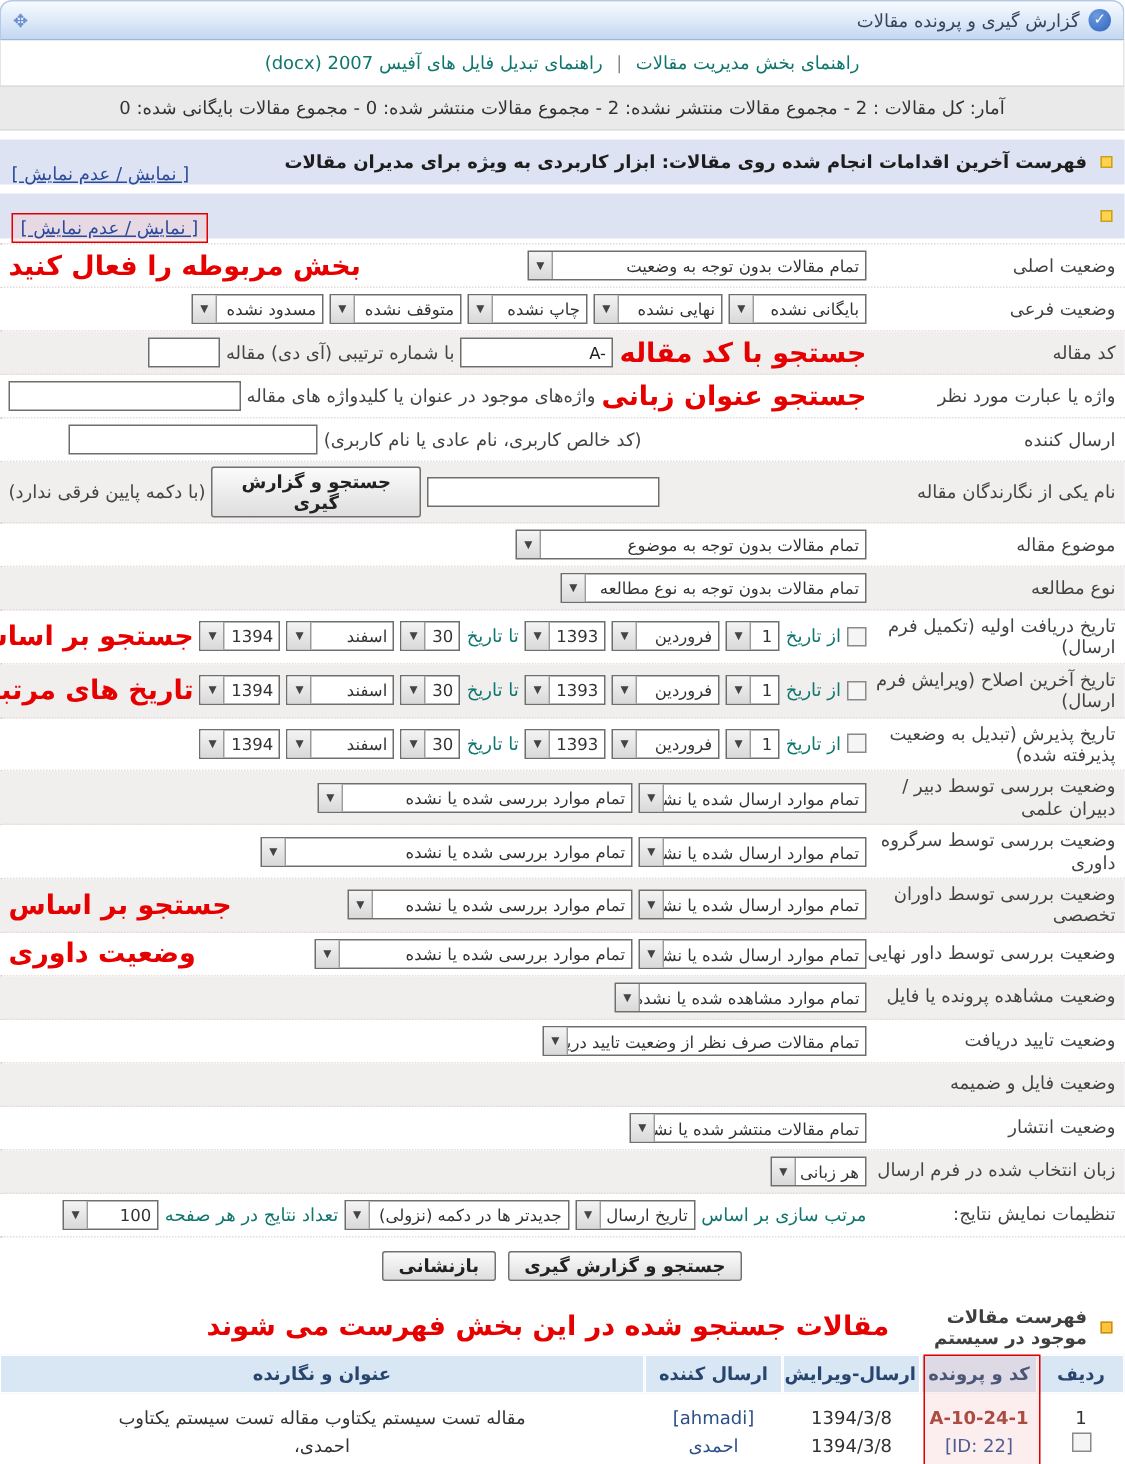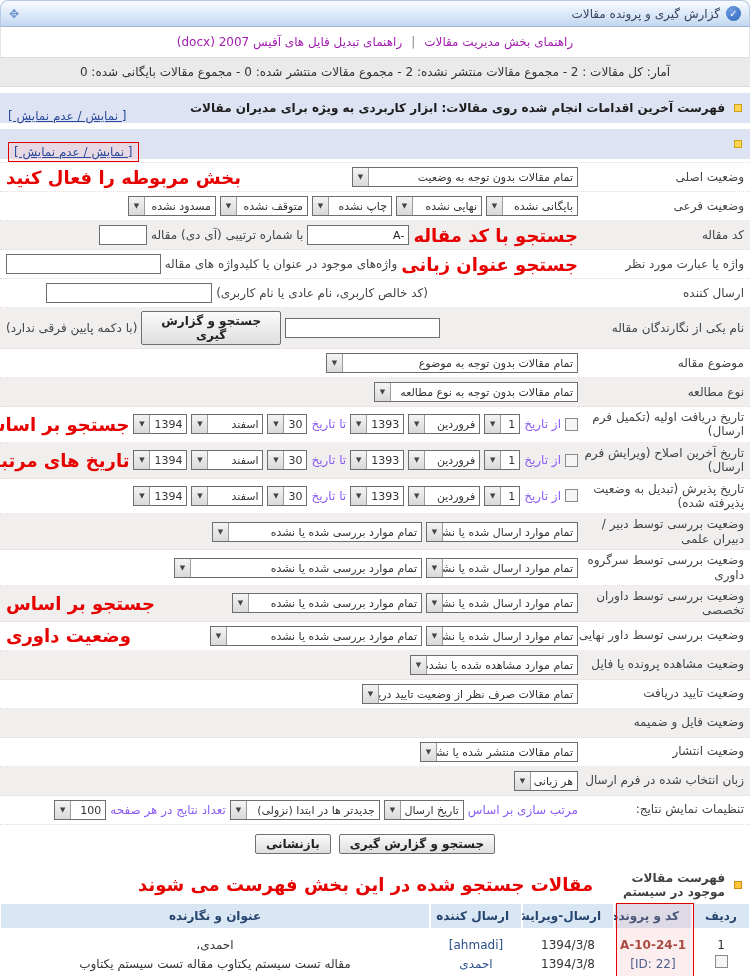--- a/index.html
+++ b/index.html
@@ -23,21 +23,21 @@
     background:radial-gradient(circle at 35% 30%, #6d9be0, #2f64bd);
     color:#fff; font-size:10px; line-height:15px; text-align:center;
     margin-left:6px; flex-shrink:0;
   }
   .titlebar .ttl { color:#39435c; }
   .move-icon { margin-right:auto; color:#6b8fd0; font-size:12px; }
 
   
   .helplinks { height:30px; display:flex; align-items:center; justify-content:center; gap:9px;
                border-left:1px solid #e5e5e5; border-right:1px solid #e5e5e5; }
-  .helplinks a { color:#a21caf; text-decoration:none; }
+  .helplinks a { color:#0f766e; text-decoration:none; }
   .helplinks .sep { color:#888; }
   .stats { height:30px; background:#eaeaea; border-top:1px solid #dcdcdc; border-bottom:1px solid #dcdcdc;
            display:flex; align-items:center; justify-content:center; color:#333; }
 
   
   .secbar { height:30px; background:#dde3f3; display:flex; align-items:center;
             padding:0 8px; margin-top:6px; }
   .sq { width:8px; height:8px; background:#ffd34d; border:1px solid #c9a022; margin-left:9px; flex-shrink:0; }
   .sectitle { font-weight:bold; color:#1d1d1d; }
   .toggle { margin-right:auto; color:#2b4a9b; white-space:nowrap;margin-top:15px; }
@@ -61,34 +61,34 @@
 
   .inp { border:1px solid #6e6e6e; height:20px; background:#fff; padding:0 4px;
          font:11px "DejaVu Sans","Liberation Sans",sans-serif; color:#222; }
   .btn { border:1px solid #707070; background:linear-gradient(#fbfbfb,#dedede);
          padding:2px 10px; font:bold 12px "DejaVu Sans","Liberation Sans",sans-serif; color:#222;
          border-radius:2px; }
   .chk { width:13px; height:13px; border:1px solid #8a8a8a; background:#f5f5f5; flex-shrink:0; display:inline-block; }
   .hint { color:#444; white-space:nowrap; }
   .red-ann { color:#e60000; font-weight:bold; font-size:18px; white-space:nowrap; }
   .push-left { margin-right:auto; }
-  .datebit { white-space:nowrap; color:#8b5cf6;text-align:right; }
+  .datebit { white-space:nowrap; color:#0f766e;text-align:right; }
 
   .btnrow { display:flex; justify-content:center; gap:8px; padding:9px 0 10px; }
 
   
   .results { position:relative; margin-top:6px; }
   .results-head { height:30px; display:flex; align-items:center; padding:0 8px; }
   .results-head .sq { background:#ffc63d; border-color:#cc8d16; }
   .results-head .sectitle { color:#404040; }
   .res-ann-wrap { flex:1; text-align:center; padding-left:130px; }
 
   .rtable { display:grid; grid-template-columns:58px 78px 92px 92px 1fr; margin-top:3px; }
   .th { background:#d9e7f5; color:#27456e; font-weight:bold; text-align:center;
-        padding:5px 12px; border:1px solid #fff; white-space:nowrap; }
+        padding:5px 2px; border:1px solid #fff; white-space:nowrap; }
   .td { padding:7px 2px 6px; text-align:center; line-height:1.6; border-bottom:1px solid #eee; }
   .td.title-cell { text-align:center; }
   .code-txt { color:#9c3a2e; font-weight:bold; }
   .id-txt a, .navy { color:#2c4f8a; text-decoration:none; }
   .dateval { color:#333; }
 
   
   .code-box { position:absolute; top:33px; right:56px; width:78px; height:84px;
               border:1px solid #e00000; background:rgba(240,160,160,.18); pointer-events:none; }
 </style>
@@ -193,21 +193,21 @@
       <div class="fctrls">
         <input class="inp" style="width: 166px; margin-right: 138px;">
         <button class="btn">جستجو و گزارش گیری</button>
         <span class="hint">(با دکمه پایین فرقی ندارد)</span>
       </div>
     </div>
 
     <div class="frow">
       <div class="flabel">موضوع مقاله</div>
       <div class="fctrls">
-        <span class="sel" style="width:252px">
+        <span class="sel" style="width:234px">
             <span class="txt">تمام مقالات بدون توجه به موضوع</span>
             <span class="arr"></span>
           </span>
       </div>
     </div>
 
     <div class="frow alt">
       <div class="flabel">نوع مطالعه</div>
       <div class="fctrls">
         <span class="sel" style="width:204px">
@@ -422,25 +422,25 @@
 
     <div class="frow">
       <div class="flabel">تنظیمات نمایش نتایج:</div>
       <div class="fctrls">
         <span class="datebit">مرتب سازی بر اساس</span>
         <span class="sel" style="width:80px">
             <span class="txt">تاریخ ارسال</span>
             <span class="arr"></span>
           </span>
         <span class="sel" style="width:150px">
-            <span class="txt">جدیدتر ها در ابتدا (نزولی)</span>
+            <span class="txt">جدیدتر ها در دکمه (نزولی)</span>
             <span class="arr"></span>
           </span>
         <span class="datebit">تعداد نتایج در هر صفحه</span>
-        <span class="sel" style="width:52px">
+        <span class="sel" style="width:64px">
             <span class="txt">100</span>
             <span class="arr"></span>
           </span>
       </div>
     </div>
 
     <div class="btnrow">
       <button class="btn">جستجو و گزارش گیری</button>
       <button class="btn">بازنشانی</button>
     </div>
@@ -470,22 +470,22 @@
       </div>
       <div class="td">
         <div class="dateval" dir="ltr">1394/3/8</div>
         <div class="dateval" dir="ltr">1394/3/8</div>
       </div>
       <div class="td">
         <div dir="ltr"><a href="#" class="navy">[ahmadi]</a></div>
         <div><a href="#" class="navy">احمدی</a></div>
       </div>
       <div class="td title-cell">
+        <div>مقاله تست سیستم یکتاوب مقاله تست سیستم یکتاوب</div>
         <div>احمدی،</div>
-        <div>مقاله تست سیستم یکتاوب مقاله تست سیستم یکتاوب</div>
       </div>
     </div>
 
     <div class="code-box"></div>
 
   </div>
 
 </div>
 
 </body></html>

